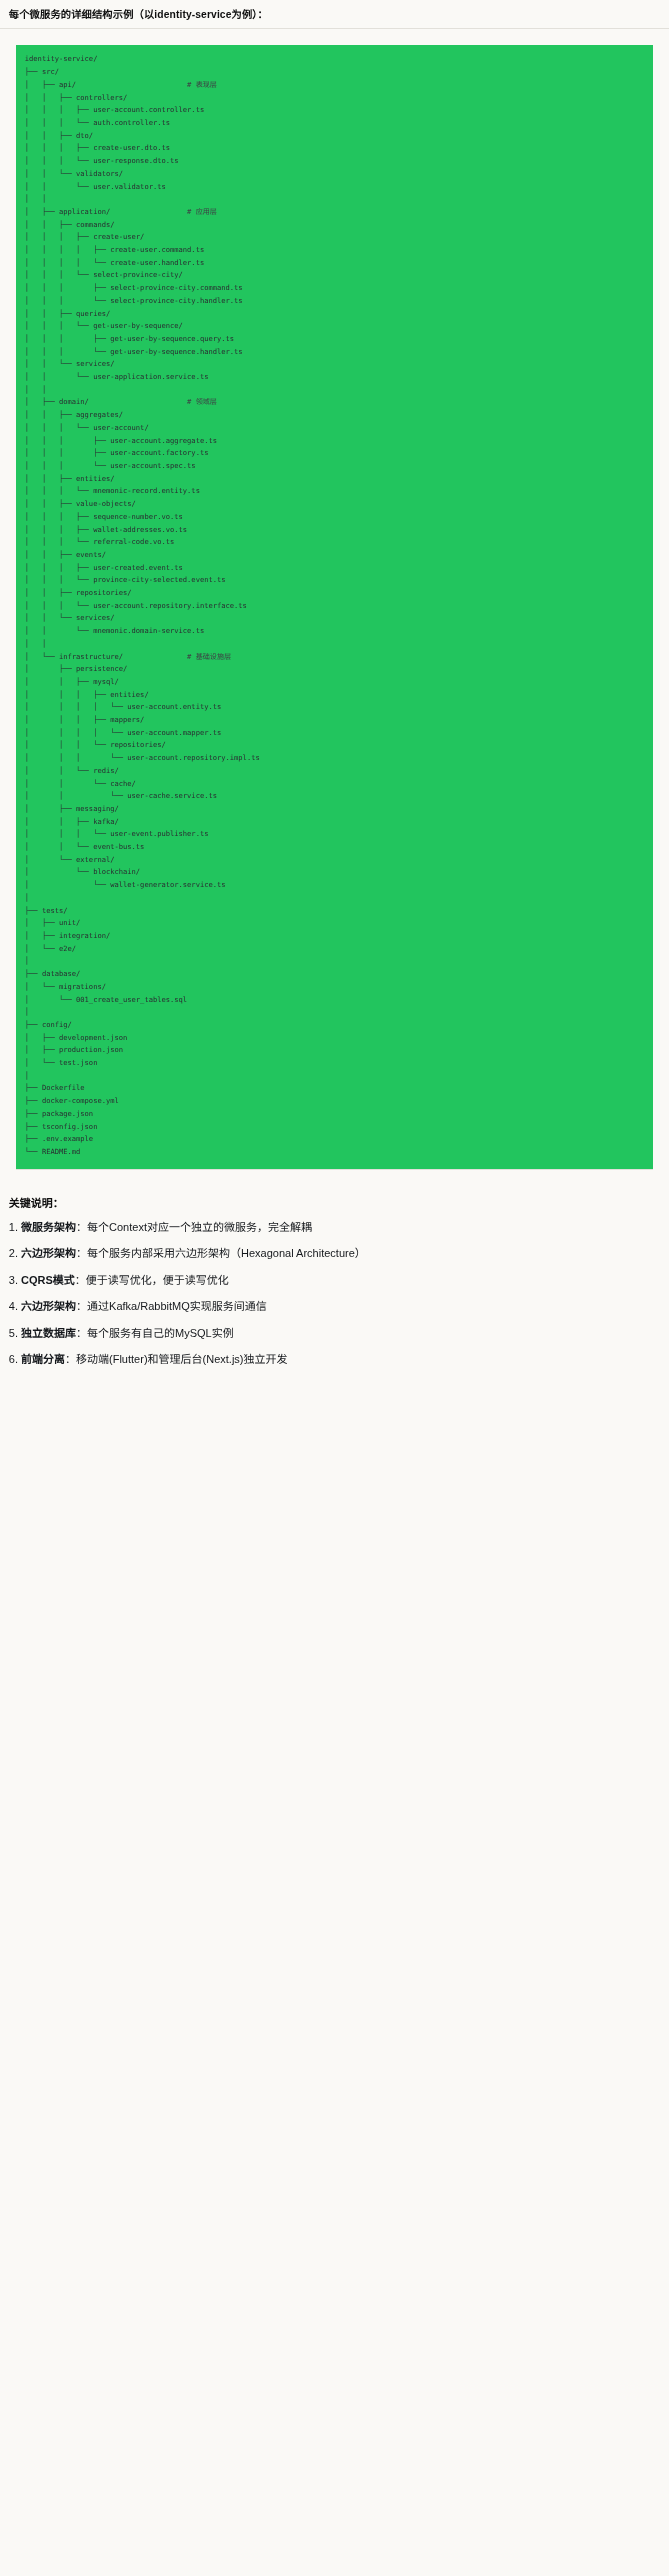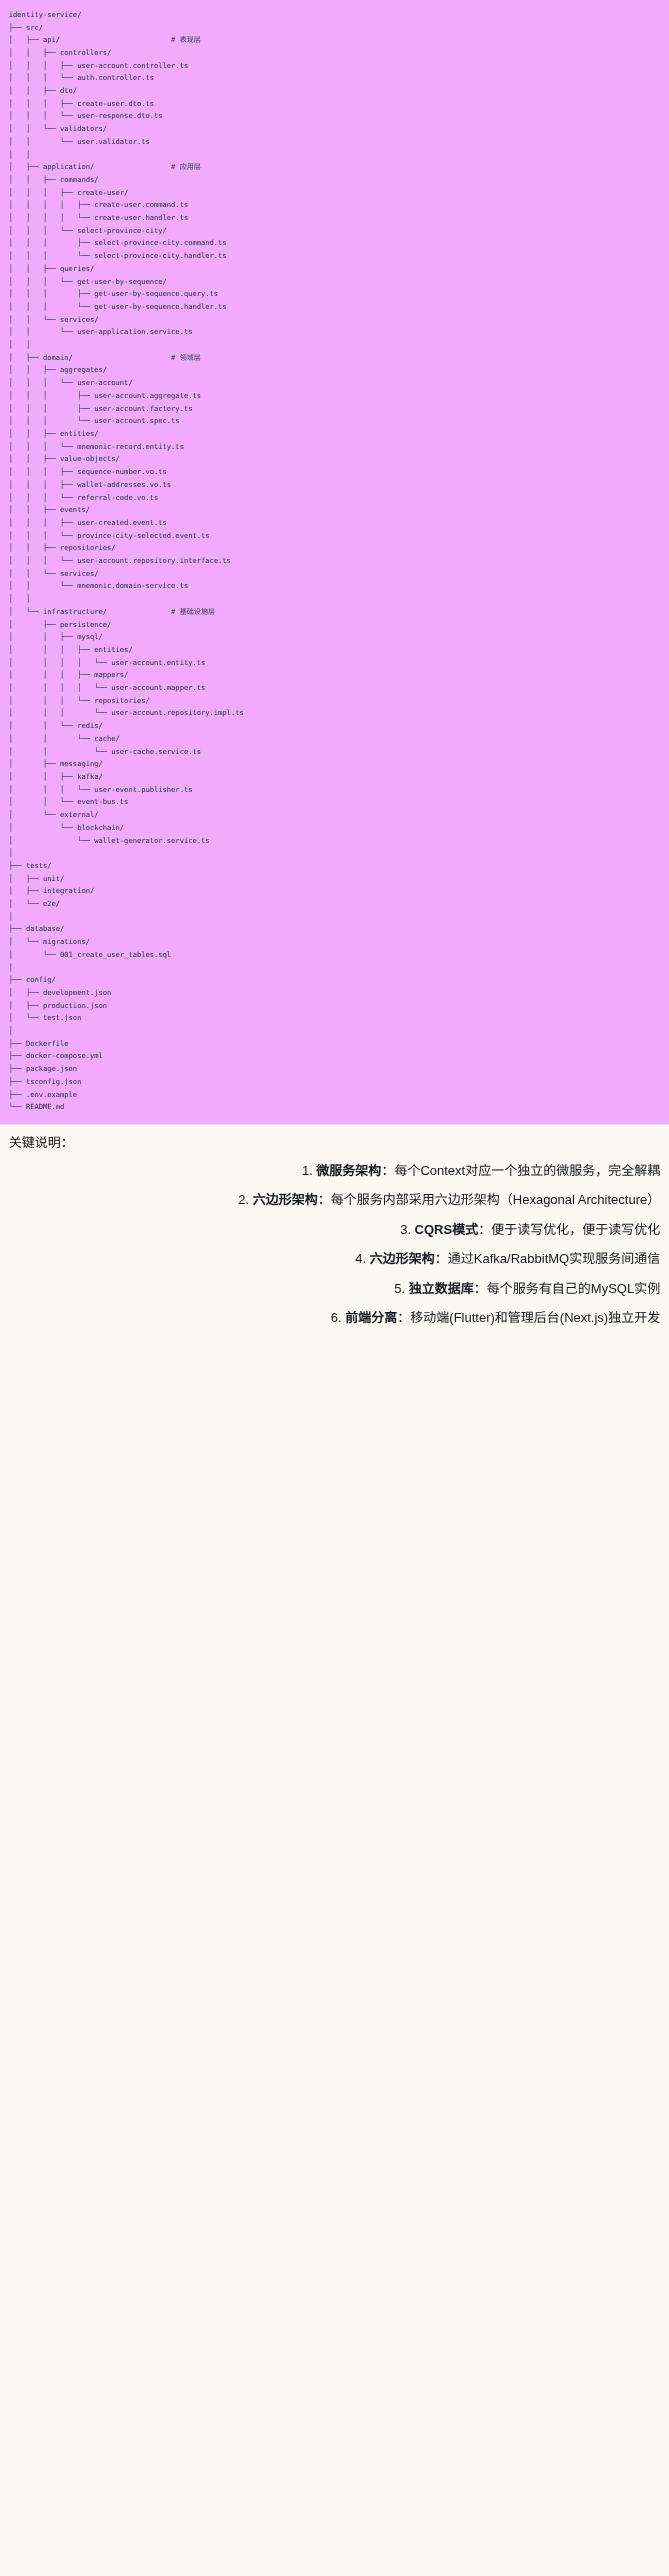--- a/index.html
+++ b/index.html
@@ -28,23 +28,23 @@
     letter-spacing: 0.1px;
     color: #0f0f0f;
     padding: 7.5px 8.8px 6.3px 8.8px;
     margin: 0;
     line-height: 1.35;
     border-bottom: 0.6px solid #e2e0da;
   }
 
   
   .tree-block {
-    background: #f0abfc;
+    background: #22c55e;
     padding: 8.8px 8.8px 10px 8.8px;
-    margin: 0;
+    margin: 16px;
     border-bottom: 0.6px solid #e2e0da;
     overflow: hidden;
   }
   pre.tree {
     margin: 0;
     padding: 0;
     font-family: "DejaVu Sans Mono", "Liberation Mono", monospace;
     font-size: 7.1px;
     line-height: 12.7px;
     color: #2a2d31;
@@ -53,39 +53,38 @@
   }
   pre.tree .cmt {
     color: #3d4044;
   }
 
   
   .notes {
     padding: 10px 8.8px 7.5px 8.8px;
   }
   .notes-title {
-    font-size: 13px;
-    font-weight: 400;
+    font-size: 11px;
+    font-weight: 700;
     color: #0f0f0f;
     margin: 0 0 8.8px 0;
     line-height: 1.3;
   }
   ol.note-list {
     margin: 0;
     padding: 0;
     list-style: none;
     counter-reset: noteitem;
   }
   ol.note-list > li {
     counter-increment: noteitem;
-    font-size: 13px;
+    font-size: 11px;
     line-height: 1.5;
     margin: 0 0 10px 0;
     color: #15181c;
-    text-align: right;
   }
   ol.note-list > li::before {
     content: counter(noteitem) ". ";
     font-weight: 400;
   }
   ol.note-list > li .term {
     font-weight: 700;
   }
   ol.note-list > li .sep {
     font-weight: 400;
@@ -99,20 +98,21 @@
     color: #15181c;
     margin: 12.5px 0 0 0;
     padding: 0 8.8px 8.8px 0;
   }
 </style>
 </head>
 <body>
 
 <div class="page">
 
+  <h2 class="doc-heading">每个微服务的详细结构示例（以identity-service为例）：</h2>
 
   <div class="tree-block">
     <pre class="tree">identity-service/
 ├── src/
 │   ├── api/                          <span class="cmt"># 表现层</span>
 │   │   ├── controllers/
 │   │   │   ├── user-account.controller.ts
 │   │   │   └── auth.controller.ts
 │   │   ├── dto/
 │   │   │   ├── create-user.dto.ts

